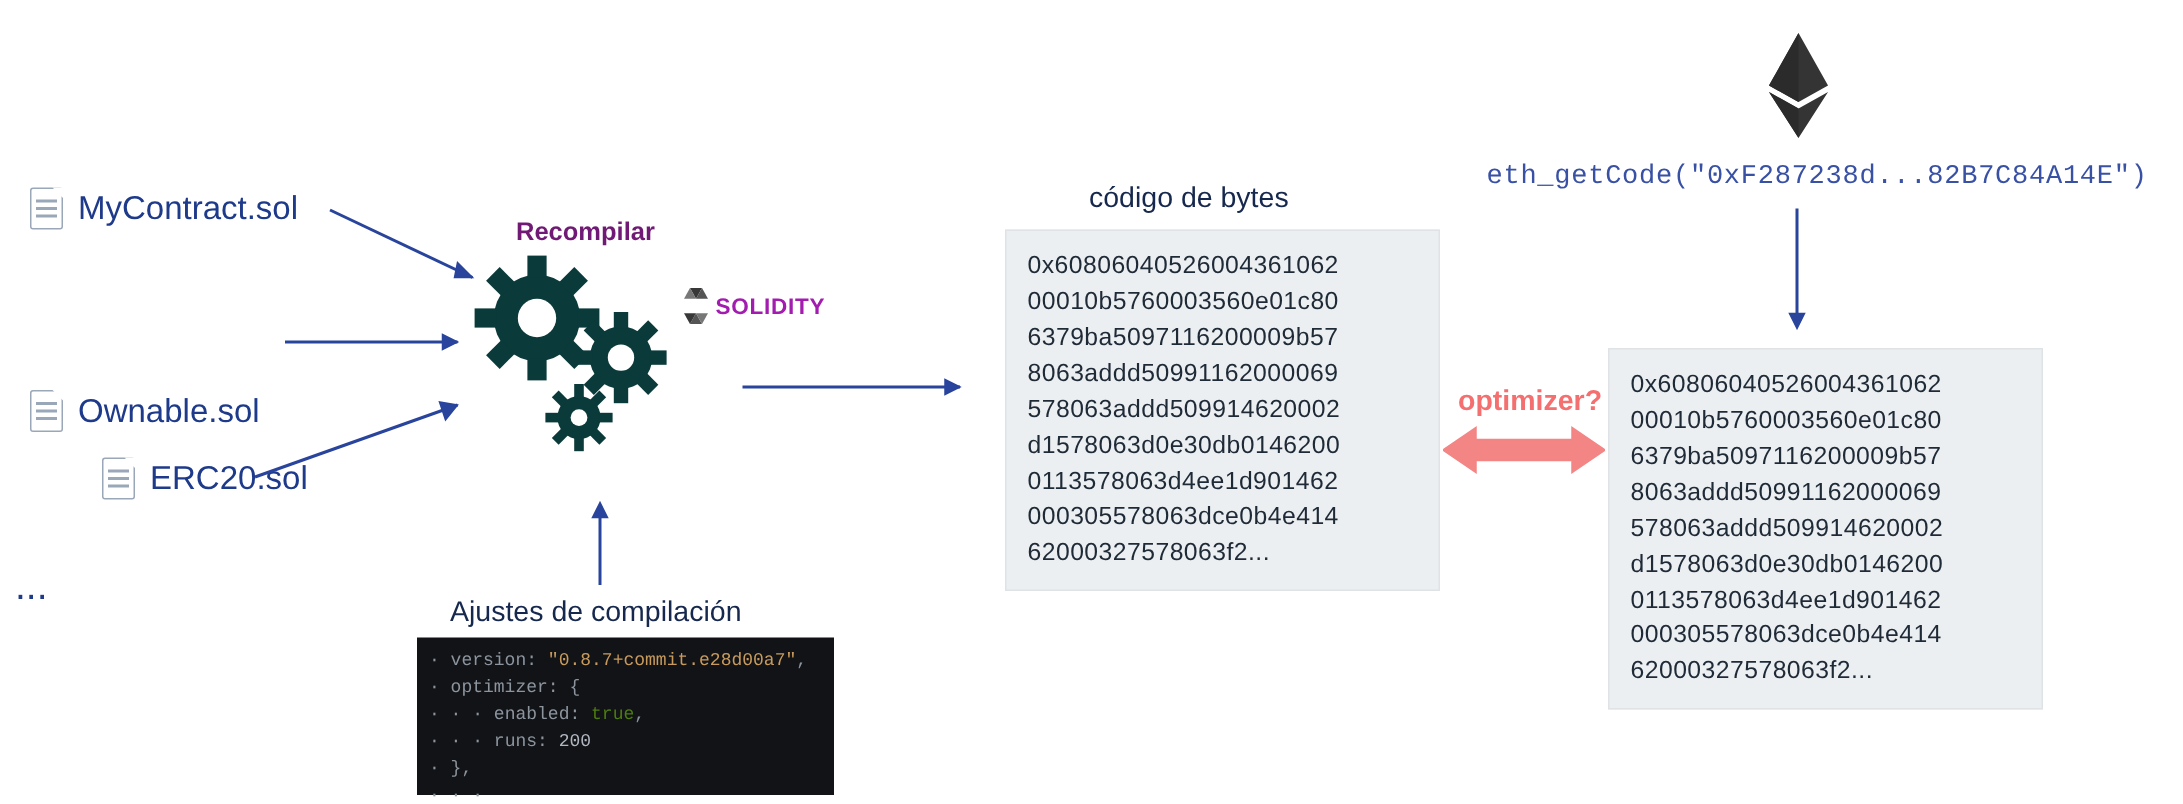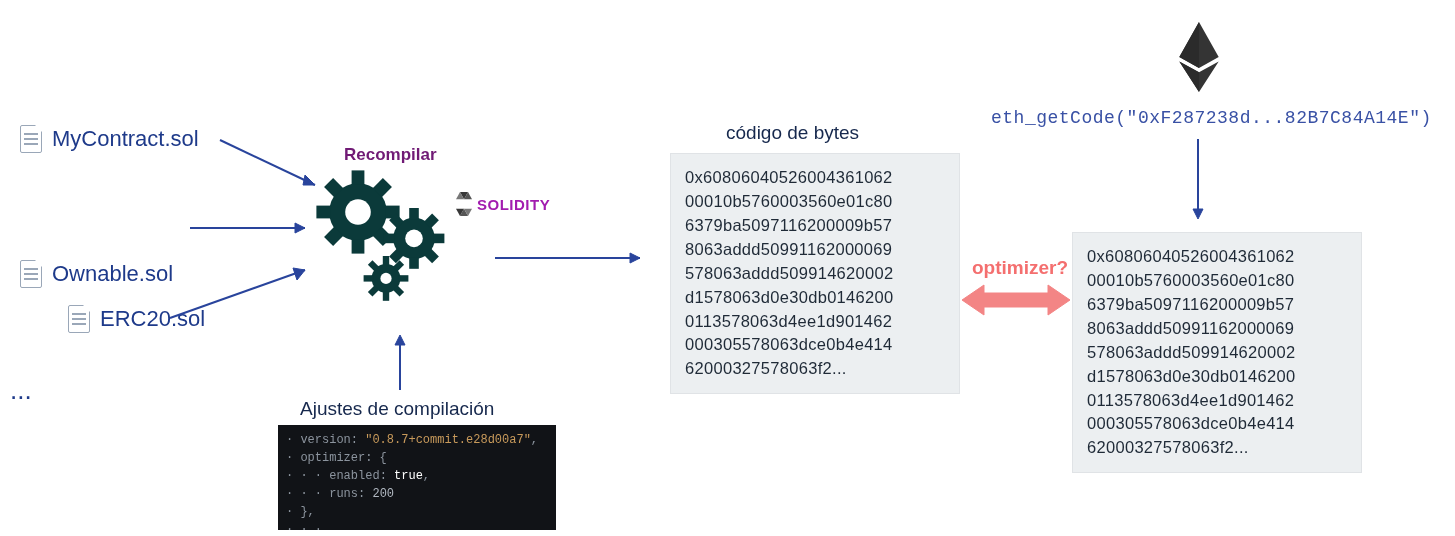--- a/index.html
+++ b/index.html
@@ -127,21 +127,21 @@
     background: #111317;
     font-family: "Courier New", monospace;
     font-size: 12px;
     color: #8c949e;
     padding: 6px 8px;
     line-height: 1.5;
     white-space: pre;
   }
   .compile-box .str { color: #c89a5b; }
   .compile-box .key { color: #8c949e; }
-  .compile-box .bool { color: #ffffff; margin-top: 20px; }
+  .compile-box .bool { color: #4d7c0f; margin-top: 20px; }
   .compile-box .num { color: #b0b7c0; }
 
   .arrow {
     position: absolute;
     stroke: #29449c;
     fill: none;
   }
   .arrow-head { fill: #29449c; }
   .red-arrow { stroke:#f38585; fill:#f38585; }
 </style>

